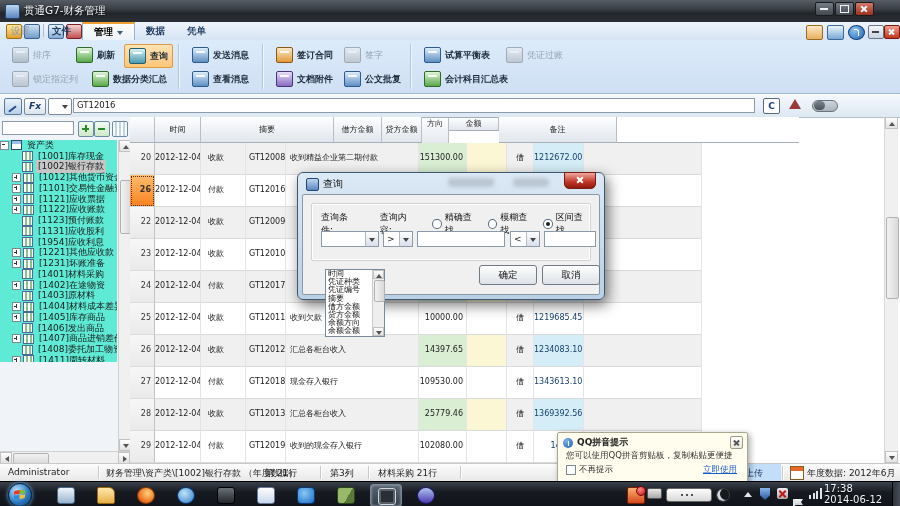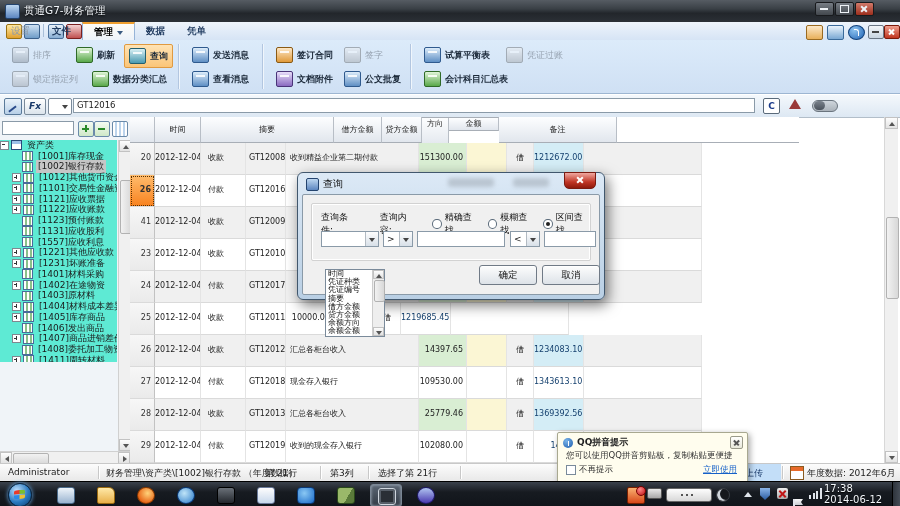--- a/index.html
+++ b/index.html
@@ -387,21 +387,21 @@
       <div class="titem">
         <span class="sp2"></span>
         <span class="sp"></span>
         <span class="tico"></span>
         <span class="lab">[1131]应收股利</span>
       </div>
       <div class="titem">
         <span class="sp2"></span>
         <span class="sp"></span>
         <span class="tico"></span>
-        <span class="lab">[1557]应收利息</span>
+        <span class="lab">[1954]应收利息</span>
       </div>
       <div class="titem">
         <span class="sp2"></span>
         <span class="ebox plus"></span>
         <span class="tico"></span>
         <span class="lab">[1221]其他应收款</span>
       </div>
       <div class="titem">
         <span class="sp2"></span>
         <span class="ebox plus"></span>
@@ -567,21 +567,21 @@
       <div class="tc c-kind">付款</div>
       <div class="tc c-no">GT12016</div>
       <div class="tc c-summary"></div>
       <div class="tc c-debit"></div>
       <div class="tc c-credit"></div>
       <div class="tc c-dir"></div>
       <div class="tc c-amount"></div>
       <div class="tc c-note"></div>
     </div>
     <div class="trow striped">
-      <div class="tc c-num">41</div>
+      <div class="tc c-num">22</div>
       <div class="tc c-date">2012-12-04</div>
       <div class="tc c-kind">收款</div>
       <div class="tc c-no">GT12009</div>
       <div class="tc c-summary"></div>
       <div class="tc c-debit"></div>
       <div class="tc c-credit"></div>
       <div class="tc c-dir"></div>
       <div class="tc c-amount"></div>
       <div class="tc c-note"></div>
     </div>
@@ -607,20 +607,21 @@
       <div class="tc c-credit"></div>
       <div class="tc c-dir"></div>
       <div class="tc c-amount"></div>
       <div class="tc c-note"></div>
     </div>
     <div class="trow">
       <div class="tc c-num">25</div>
       <div class="tc c-date">2012-12-04</div>
       <div class="tc c-kind">收款</div>
       <div class="tc c-no">GT12011</div>
+      <div class="tc c-summary">收到欠款</div>
       <div class="tc c-debit">10000.00</div>
       <div class="tc c-credit"></div>
       <div class="tc c-dir">借</div>
       <div class="tc c-amount">1219685.45</div>
       <div class="tc c-note"></div>
     </div>
     <div class="trow striped">
       <div class="tc c-num">26</div>
       <div class="tc c-date">2012-12-04</div>
       <div class="tc c-kind">收款</div>
@@ -746,21 +747,21 @@
 </div>
 
 <div class="abs sbar">
   <span style="left:8px">Administrator</span>
   <div class="sdiv" style="left:98px"></div>
   <span style="left:106px">财务管理\资产类\[1002]银行存款 （年度数据）</span>
   <span style="left:265px">第 21行</span>
   <div class="sdiv" style="left:320px"></div>
   <span style="left:330px">第3列</span>
   <div class="sdiv" style="left:368px"></div>
-  <span style="left:378px">选择了第 21行</span>
+  <span style="left:378px">材料采购 21行</span>
   <div class="sdiv" style="left:460px"></div>
   <div class="upload">
     <span>上传</span>
     </div>
   <div class="sdiv" style="left:782px"></div>
   <div class="calico"></div>
   <span style="left:807px">年度数据: 2012年6月</span>
 </div>
 
 <div class="abs qq">

